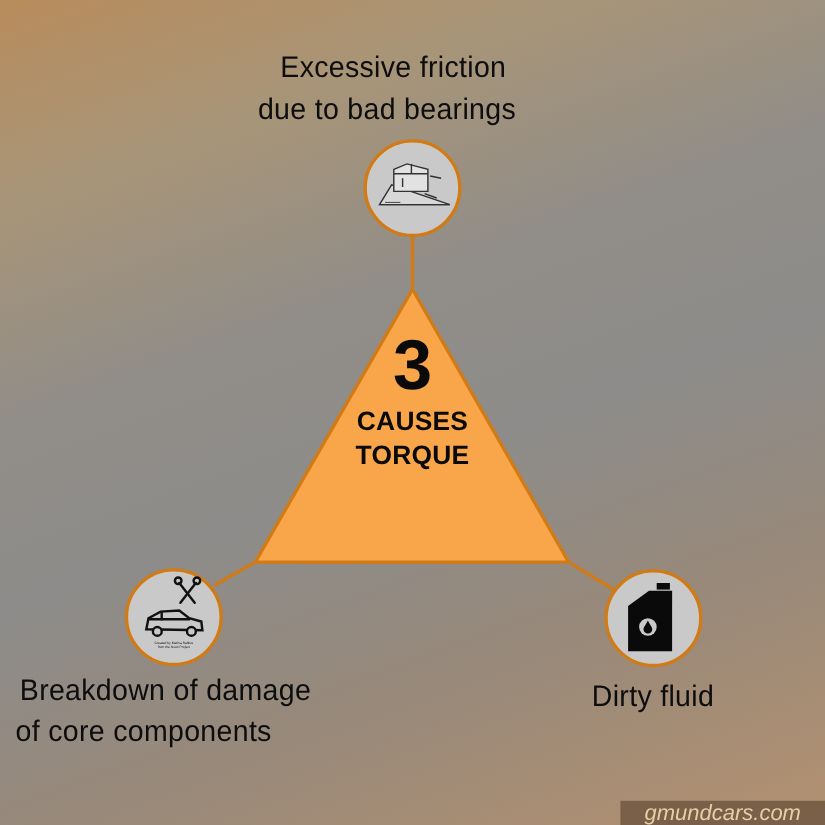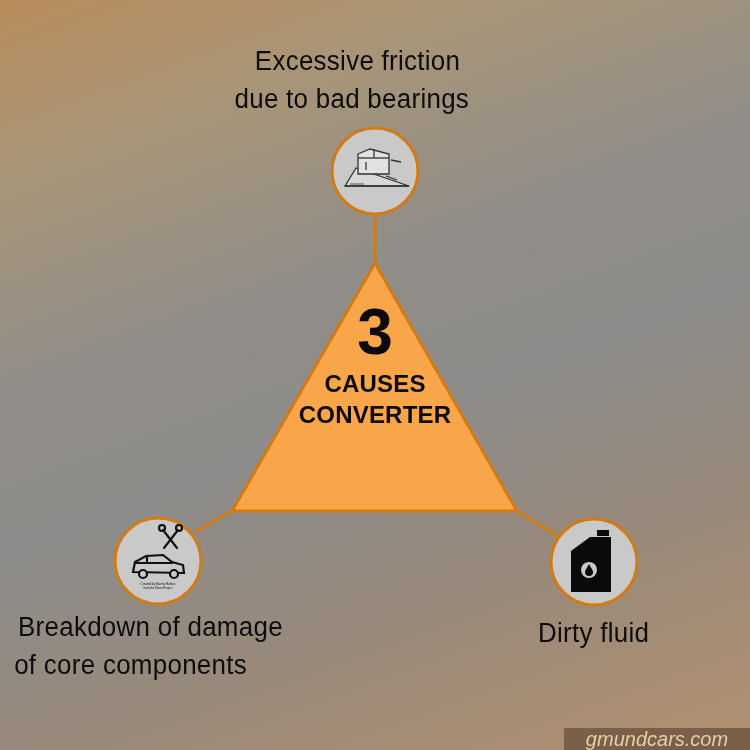--- a/index.html
+++ b/index.html
@@ -89,21 +89,21 @@
       <path d="M571,551 L590,537 L611,537 L611,592 L571,592 Z" fill="#0a0a0a"></path>
       <circle cx="589" cy="570" r="8" fill="#c9c9c9"></circle>
       <path d="M589,564 C587,568 585,570 585,572 A4,4 0 0 0 593,572 C593,570 591,568 589,564 Z" fill="#0a0a0a"></path>
     </g>
   </g>
 </svg>
 
 <div class="tri-text">
   <span class="tri-number">3</span>
   <span class="tri-line">CAUSES</span>
-  <span class="tri-line">CONVERTER</span>
+  <span class="tri-line">TORQUE</span>
 </div>
 
 <div class="label label-top">
   <div>Excessive friction</div>
   <div class="line2">due to bad bearings</div>
 </div>
 
 <div class="label label-left">
   <div>Breakdown of damage</div>
   <div class="line2">of core components</div>

